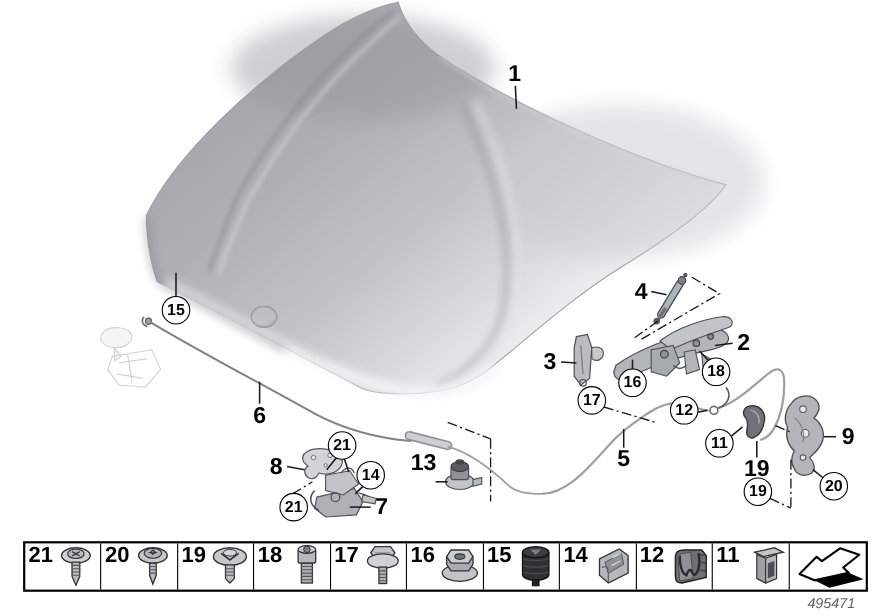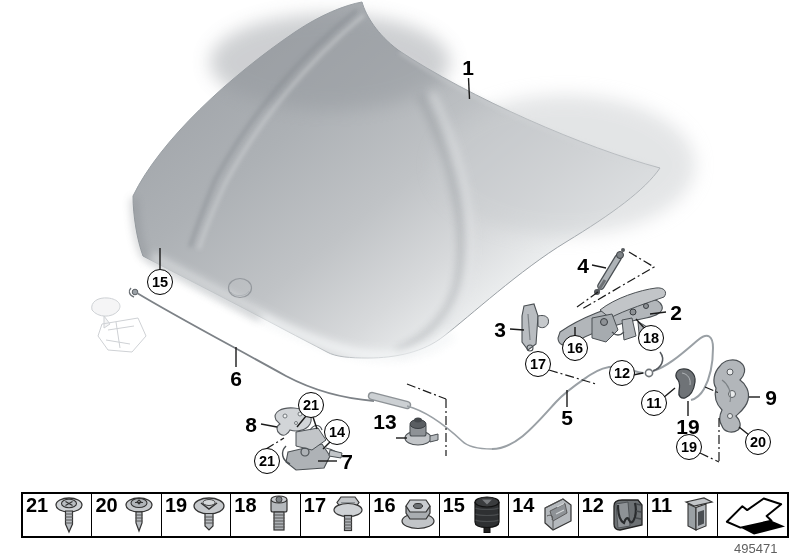--- a/index.html
+++ b/index.html
@@ -10,21 +10,21 @@
       font-size:21px;line-height:1;white-space:nowrap;cursor:pointer;}
   .co.circ{width:26px;height:26px;border:1.8px solid #000;border-radius:50%;background:#fff;
       font-size:14.5px;display:flex;align-items:center;justify-content:center;box-sizing:border-box;}
   #parts-table{position:absolute;left:21px;top:492px;width:768px;height:46px;
       border:2px solid #000;box-sizing:border-box;display:grid;
       grid-template-columns:repeat(11,1fr);background:#fff;}
   .pcell{position:relative;border-right:1.8px solid #000;cursor:pointer;}
   .pcell:last-child{border-right:none;}
   .pnum{position:absolute;left:3px;top:0px;font-weight:bold;font-size:20px;color:#000;}
   .picon{position:absolute;right:1px;bottom:0px;}
-  #drawing-number{position:absolute;left:734px;top:541px;font-size:13px;color:#5f5f5f;}
+  #drawing-number{position:absolute;left:734px;top:541px;font-size:13px;color:#5f5f5f;font-style:italic;}
 </style>
 </head>
 <body>
 
 <div id="stage">
 
   <svg id="art" width="800" height="490" viewBox="0 0 800 490">
     <defs>
       <linearGradient id="hoodGrad" gradientUnits="userSpaceOnUse" x1="200" y1="30" x2="470" y2="360">
         <stop offset="0" stop-color="#9ea2a7"></stop>

